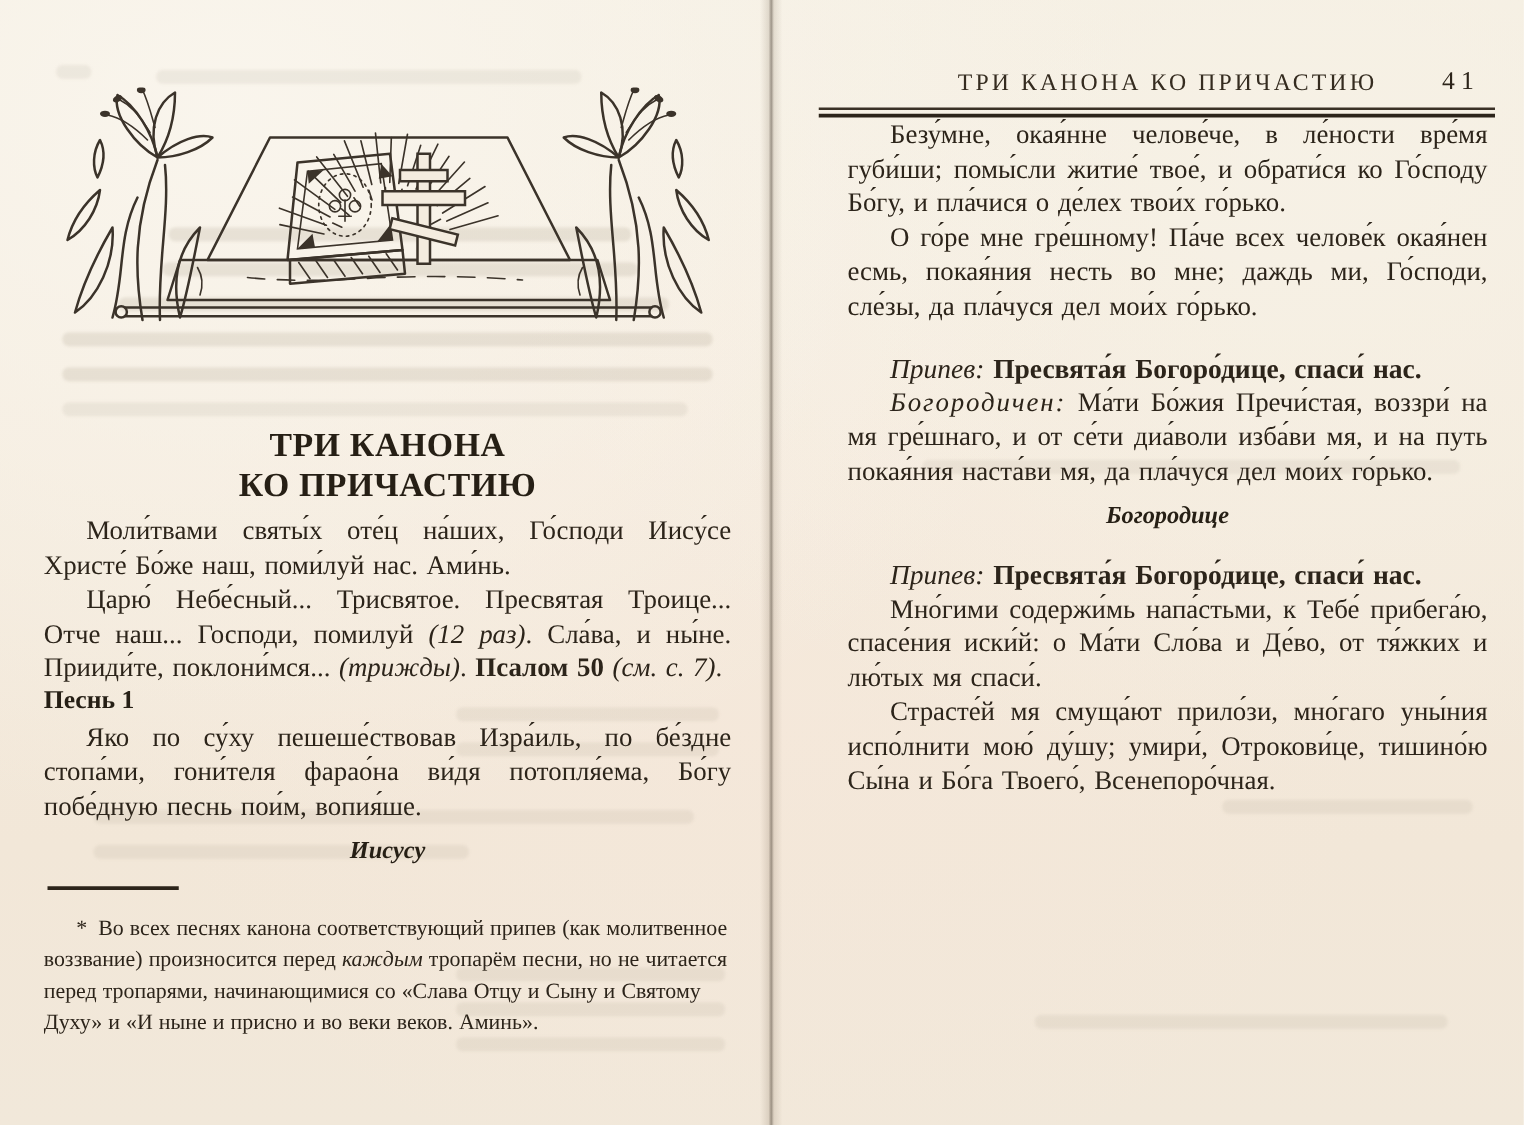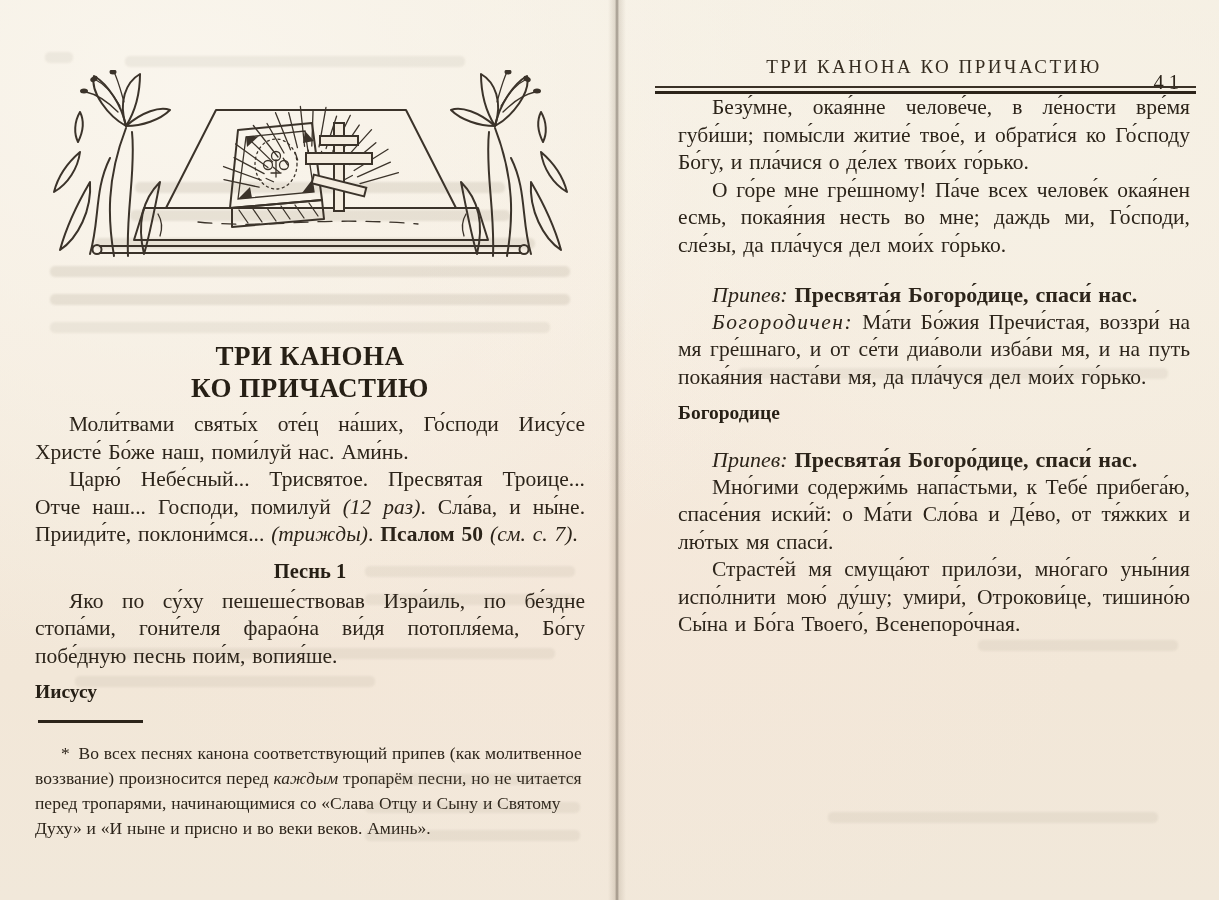--- a/index.html
+++ b/index.html
@@ -28,29 +28,29 @@
 
   .illustration{display:block;margin:70px auto 0;position:relative;z-index:2;}
   .ill-stroke{stroke:#3b332a;fill:none;stroke-width:2;stroke-linecap:round;stroke-linejoin:round;}
   .ill-thin{stroke:#3b332a;fill:none;stroke-width:1.3;stroke-linecap:round;}
   .ill-fill{fill:#3b332a;stroke:none;}
   .ill-paper{fill:#f4ecdf;stroke:#3b332a;stroke-width:2;}
 
   .title{position:relative;z-index:2;margin:80px 0 0;text-align:center;font-size:27px;line-height:32px;font-weight:700;letter-spacing:.5px;color:#261f15;}
   p.body{position:relative;z-index:2;margin:0;font-size:21.5px;line-height:27.5px;text-align:justify;text-indent:34px;word-spacing:1.5px;}
   p.first{margin-top:7px;}
-  .song-heading{position:relative;z-index:2;margin:11px 0 5px;text-align:center;font-size:20.5px;font-weight:700;color:#261f15;}
-  .sub-heading{position:relative;z-index:2;margin:11px 0 4px;text-align:left;font-size:19.5px;font-weight:700;color:#261f15;}
+  .song-heading{position:relative;z-index:2;margin:0 0 5px;font-size:20.5px;font-weight:700;color:#261f15;}
+  .sub-heading{position:relative;z-index:2;margin:11px 0 4px;text-align:center;font-size:19.5px;font-weight:700;font-style:italic;color:#261f15;}
   p.refrain{margin-top:22px;font-size:22px;}
   .fn-rule{position:relative;z-index:2;width:105px;border:0;border-top:3px solid #2c241a;margin:17px 0 9px 3px;}
   p.footnote{font-size:17.5px;line-height:25px;text-indent:26px;word-spacing:.5px;}
 
   .running-head-row{position:relative;z-index:2;margin-top:56px;height:25px;}
   .running-head{text-align:center;font-size:19px;letter-spacing:2.5px;color:#352c20;}
-  .page-number{position:absolute;right:6px;top:-2px;font-size:20.5px;letter-spacing:5px;color:#2c241a;margin-top:17px;}
+  .page-number{position:absolute;right:6px;top:-2px;font-size:20.5px;letter-spacing:5px;color:#2c241a;}
   .head-rule{position:relative;z-index:2;margin:5px 0 0 -23px;width:541px;height:3px;border-top:2px solid #3a3126;border-bottom:3px solid #2c241a;}
   .rp-first{margin-top:27px;}
 
   .seg-n{}
   .seg-i{font-style:italic;}
   .seg-b{font-weight:700;}
   .seg-isp{font-style:italic;letter-spacing:1.5px;}
 </style>
 </head>
 <body>

